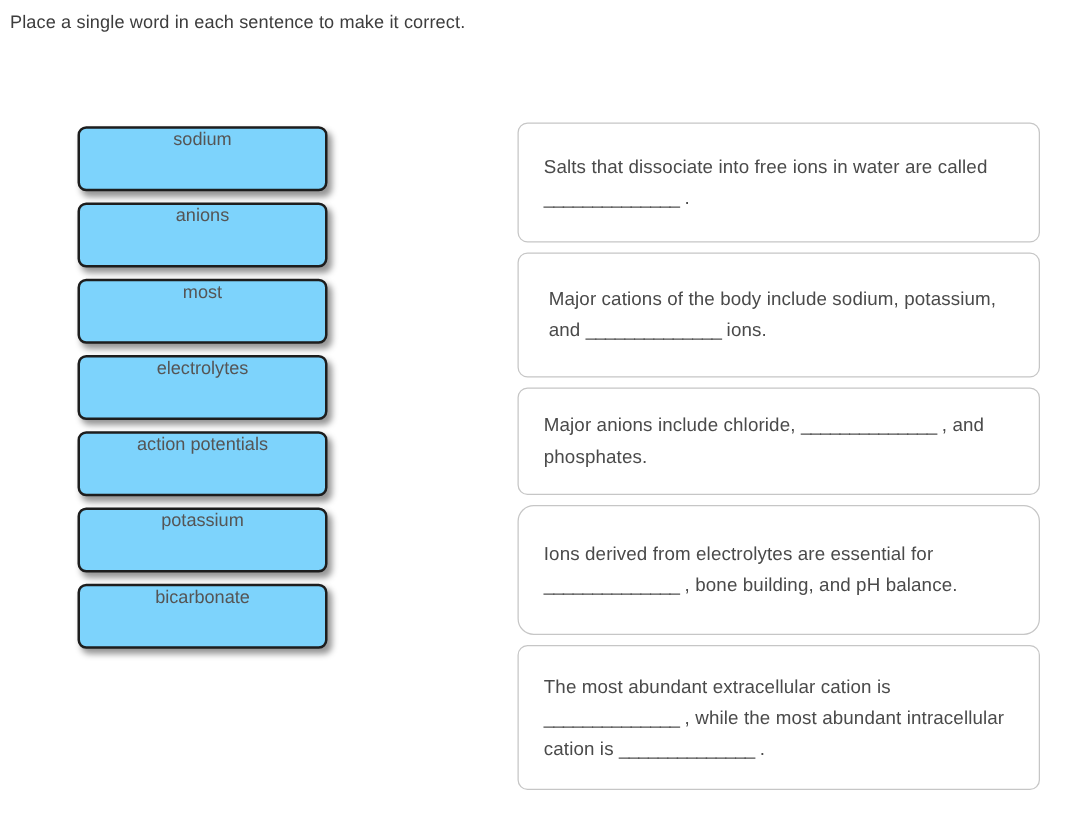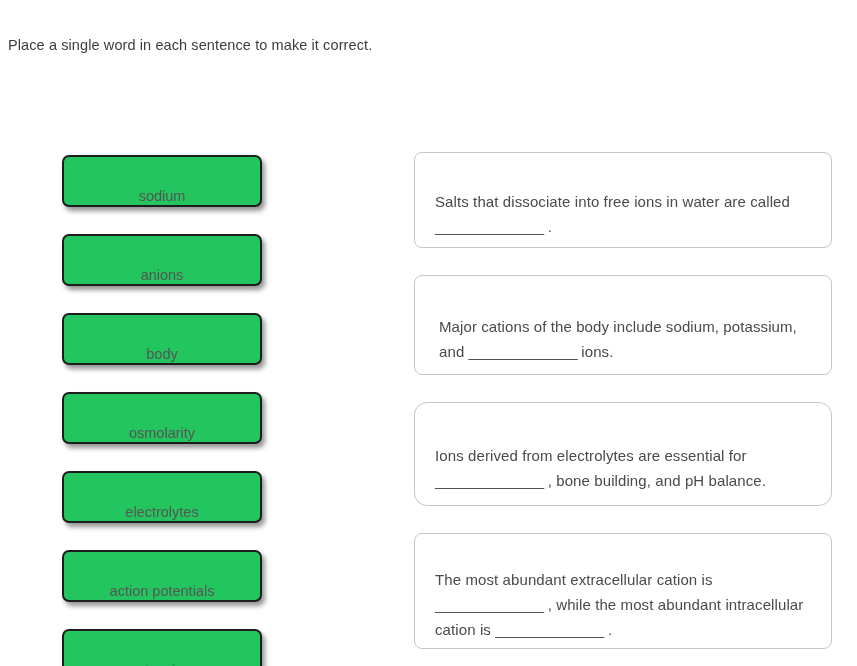--- a/index.html
+++ b/index.html
@@ -1,15 +1,15 @@
 <!DOCTYPE html>
 <html><head>
 <meta charset="utf-8">
 <style>
-  * { box-sizing: border-box; margin-top: 27px; }
+  * { box-sizing: border-box; }
   html, body {
     margin: 0;
     padding: 0;
     background: #ffffff;
   }
   body {
     width: 857px;
     height: 666px;
     position: relative;
     font-family: "Liberation Sans", sans-serif;
@@ -32,26 +32,26 @@
   #word-bank {
     position: absolute;
     left: 62px;
     top: 101px;
     width: 200px;
   }
   .word-tile {
     width: 200px;
     height: 52px;
     margin-bottom: 9px;
-    background: #22c55e;
+    background: #7dd3fc;
     border: 2px solid #1d1d1d;
     border-radius: 7px;
     box-shadow: 3px 4px 5px rgba(0,0,0,0.42);
     display: flex;
-    align-items: flex-end;
+    align-items: flex-start;
     justify-content: center;
     cursor: move;
   }
   .word-tile-label {
     font-size: 14.5px;
     color: #555555;
     line-height: 18px;
     text-align: center;
     padding: 0 6px;
   }
@@ -100,26 +100,23 @@
 
   <div class="word-tile">
     <span class="word-tile-label">sodium</span>
   </div>
 
   <div class="word-tile">
     <span class="word-tile-label">anions</span>
   </div>
 
   <div class="word-tile">
-    <span class="word-tile-label">body</span>
+    <span class="word-tile-label">most</span>
   </div>
 
-  <div class="word-tile">
-    <span class="word-tile-label">osmolarity</span>
-  </div>
 
   <div class="word-tile">
     <span class="word-tile-label">electrolytes</span>
   </div>
 
 
   <div class="word-tile">
     <span class="word-tile-label">action potentials</span>
   </div>
 
@@ -136,20 +133,23 @@
 <div id="sentence-column">
 
   <div class="sentence-card h-96">
     <div class="sentence-text"><span>Salts that dissociate into free ions in water are called </span><span class="blank">______________</span><span> .</span></div>
   </div>
 
   <div class="sentence-card h-100">
     <div class="sentence-text"><span>Major cations of the body include sodium, potassium, and </span><span class="blank">______________</span><span> ions.</span></div>
   </div>
 
+  <div class="sentence-card h-86">
+    <div class="sentence-text"><span>Major anions include chloride, </span><span class="blank">______________</span><span> , and phosphates.</span></div>
+  </div>
 
   <div class="sentence-card h-104">
     <div class="sentence-text"><span>Ions derived from electrolytes are essential for </span><span class="blank">______________</span><span> , bone building, and pH balance.</span></div>
   </div>
 
   <div class="sentence-card h-98">
     <div class="sentence-text"><span>The most abundant extracellular cation is </span><span class="blank">______________</span><span> , while the most abundant intracellular cation is </span><span class="blank">______________</span><span> .</span></div>
   </div>
 
 </div>

